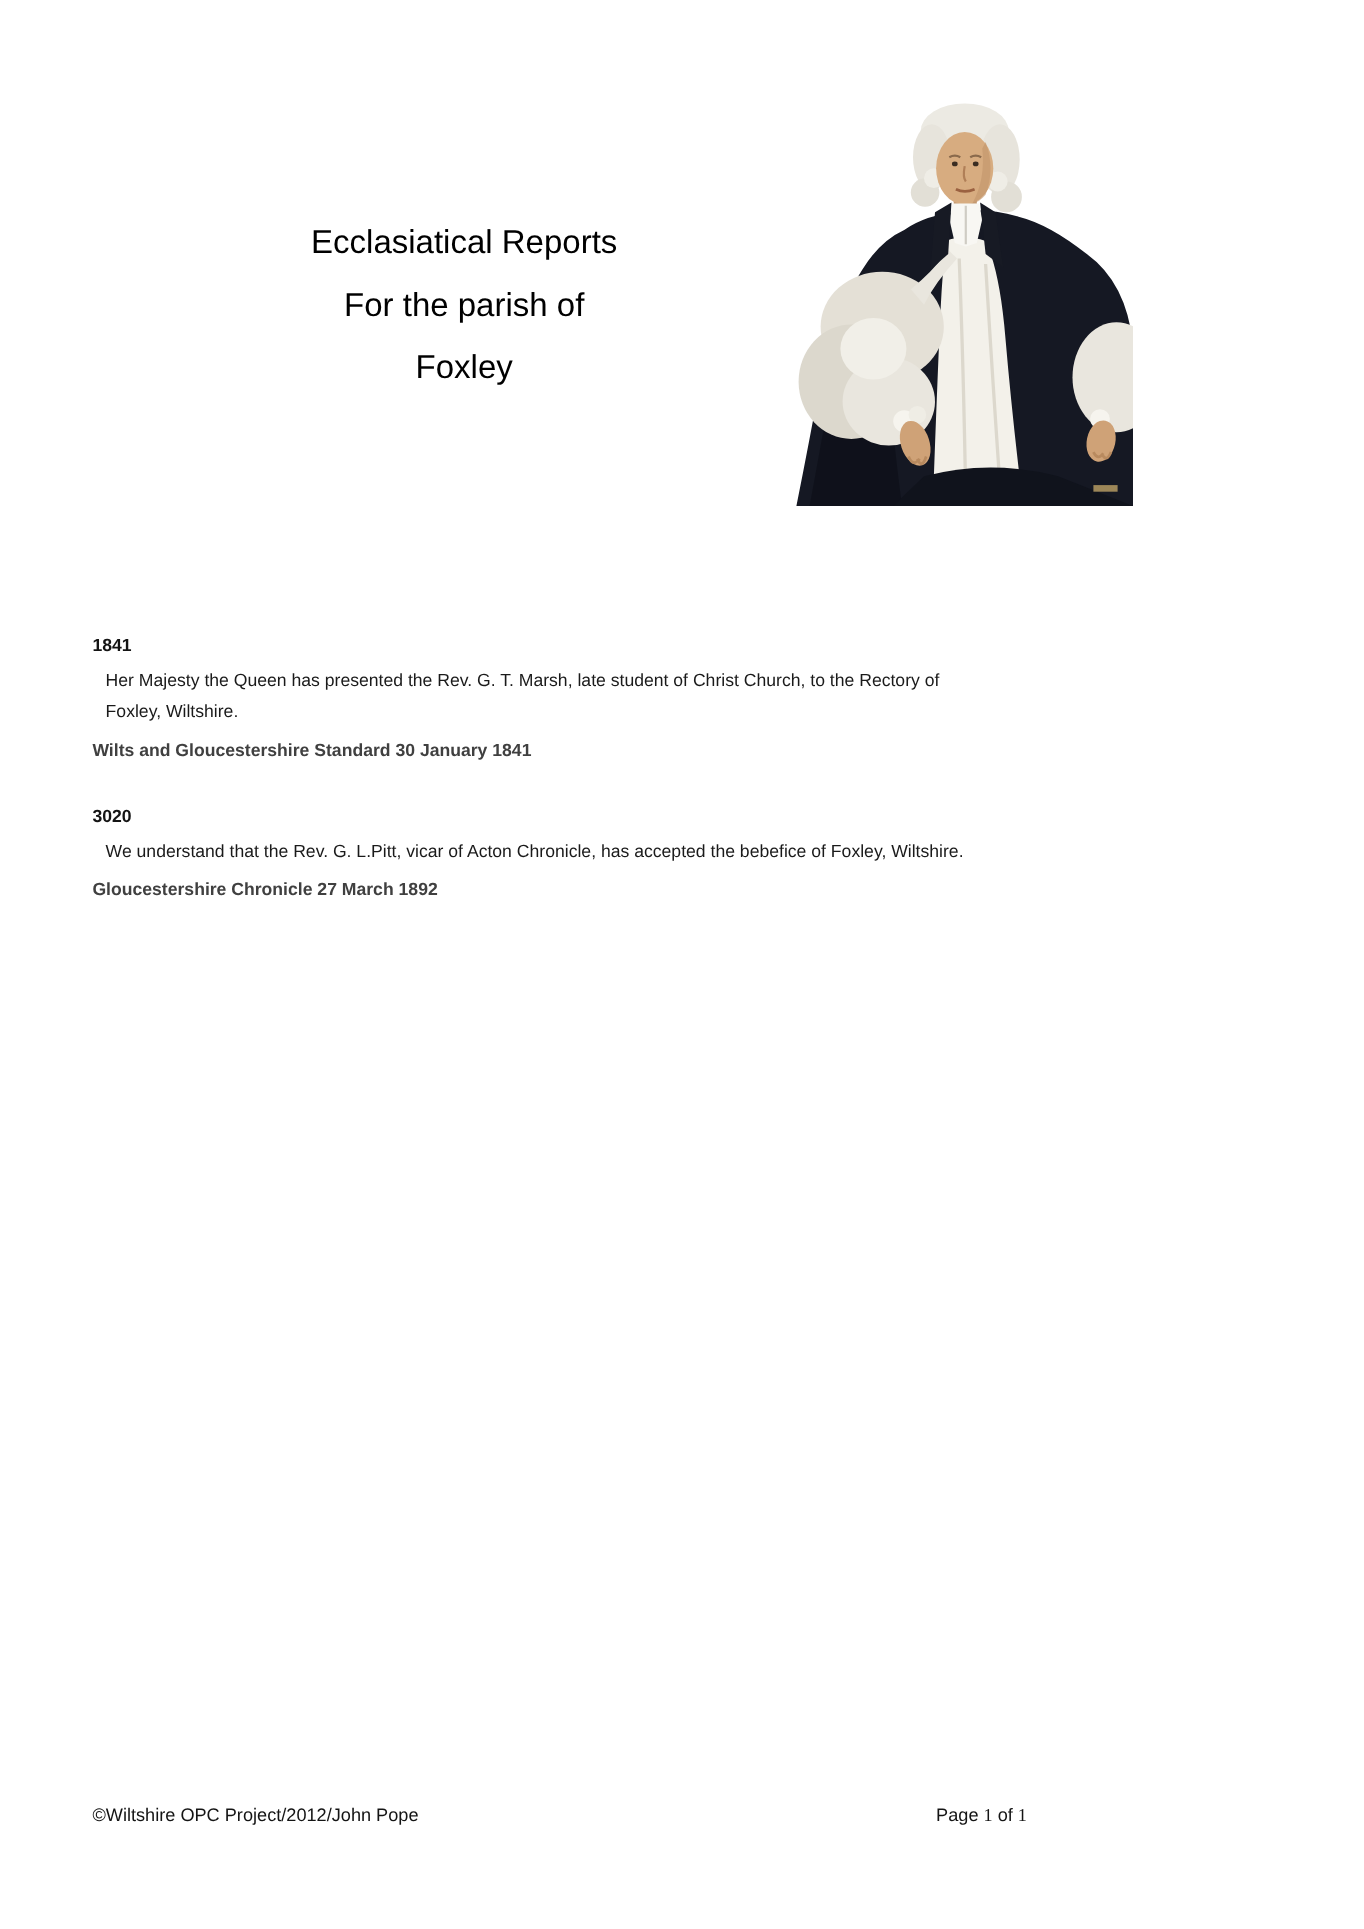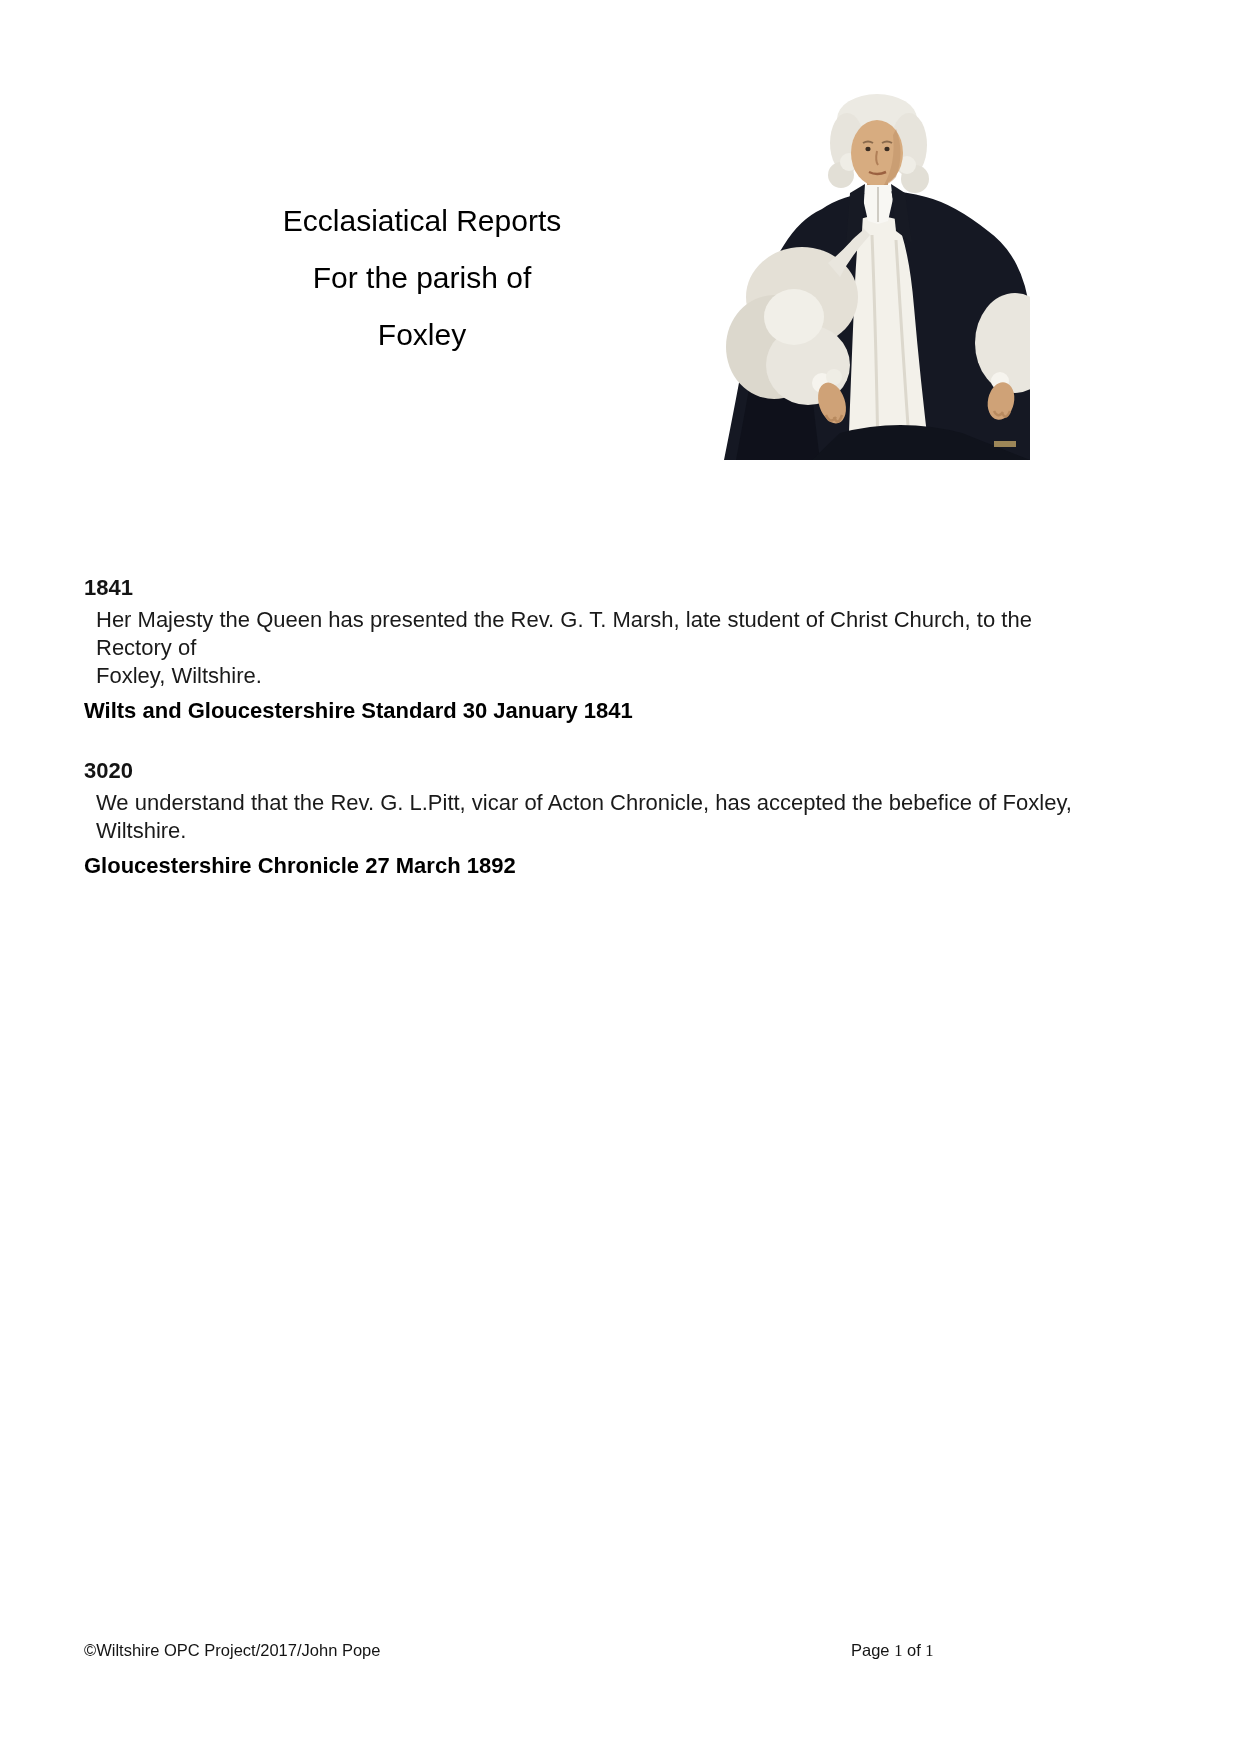--- a/index.html
+++ b/index.html
@@ -26,36 +26,36 @@
   .portrait {
     position: absolute;
     left: 700px; top: 85px;
     width: 330px; height: 375px;
   }
   .portrait svg { display: block; }
 
   .content {
     position: absolute;
     left: 84px; top: 574px; width: 1000px;
-    font-size: 22px;
+    font-size: 16px;
     line-height: 28px;
   }
   .section { margin: 0 0 32px 0; }
   .year {
     font-weight: bold;
     margin: 0 0 4px 0;
     color: #141414;
   }
   p.body {
     margin: 0 0 7px 12px;
     white-space: pre-line;
   }
   .citation {
     font-weight: bold;
-    color: #000000;
+    color: #404040;
     margin: 0 0 7px 0;
   }
 
   .footer {
     position: absolute;
     left: 84px; top: 1636px; width: 1072px;
     font-size: 16.5px;
     line-height: 28px;
     color: #141414;
   }
@@ -139,17 +139,17 @@
 
     <div class="section">
       <p class="year">3020</p>
       <p class="body">We understand that the Rev. G. L.Pitt, vicar of Acton Chronicle, has accepted the bebefice of Foxley, Wiltshire.</p>
       <p class="citation">Gloucestershire Chronicle 27 March 1892</p>
     </div>
 
   </div>
 
   <div class="footer">
-    <span class="footer-copyright">©Wiltshire OPC Project/2017/John Pope</span>
+    <span class="footer-copyright">©Wiltshire OPC Project/2012/John Pope</span>
     <span class="footer-page"><span>Page </span><span class="serif-num">1</span><span> of </span><span class="serif-num">1</span></span>
   </div>
 
 </div>
 
 </body></html>

